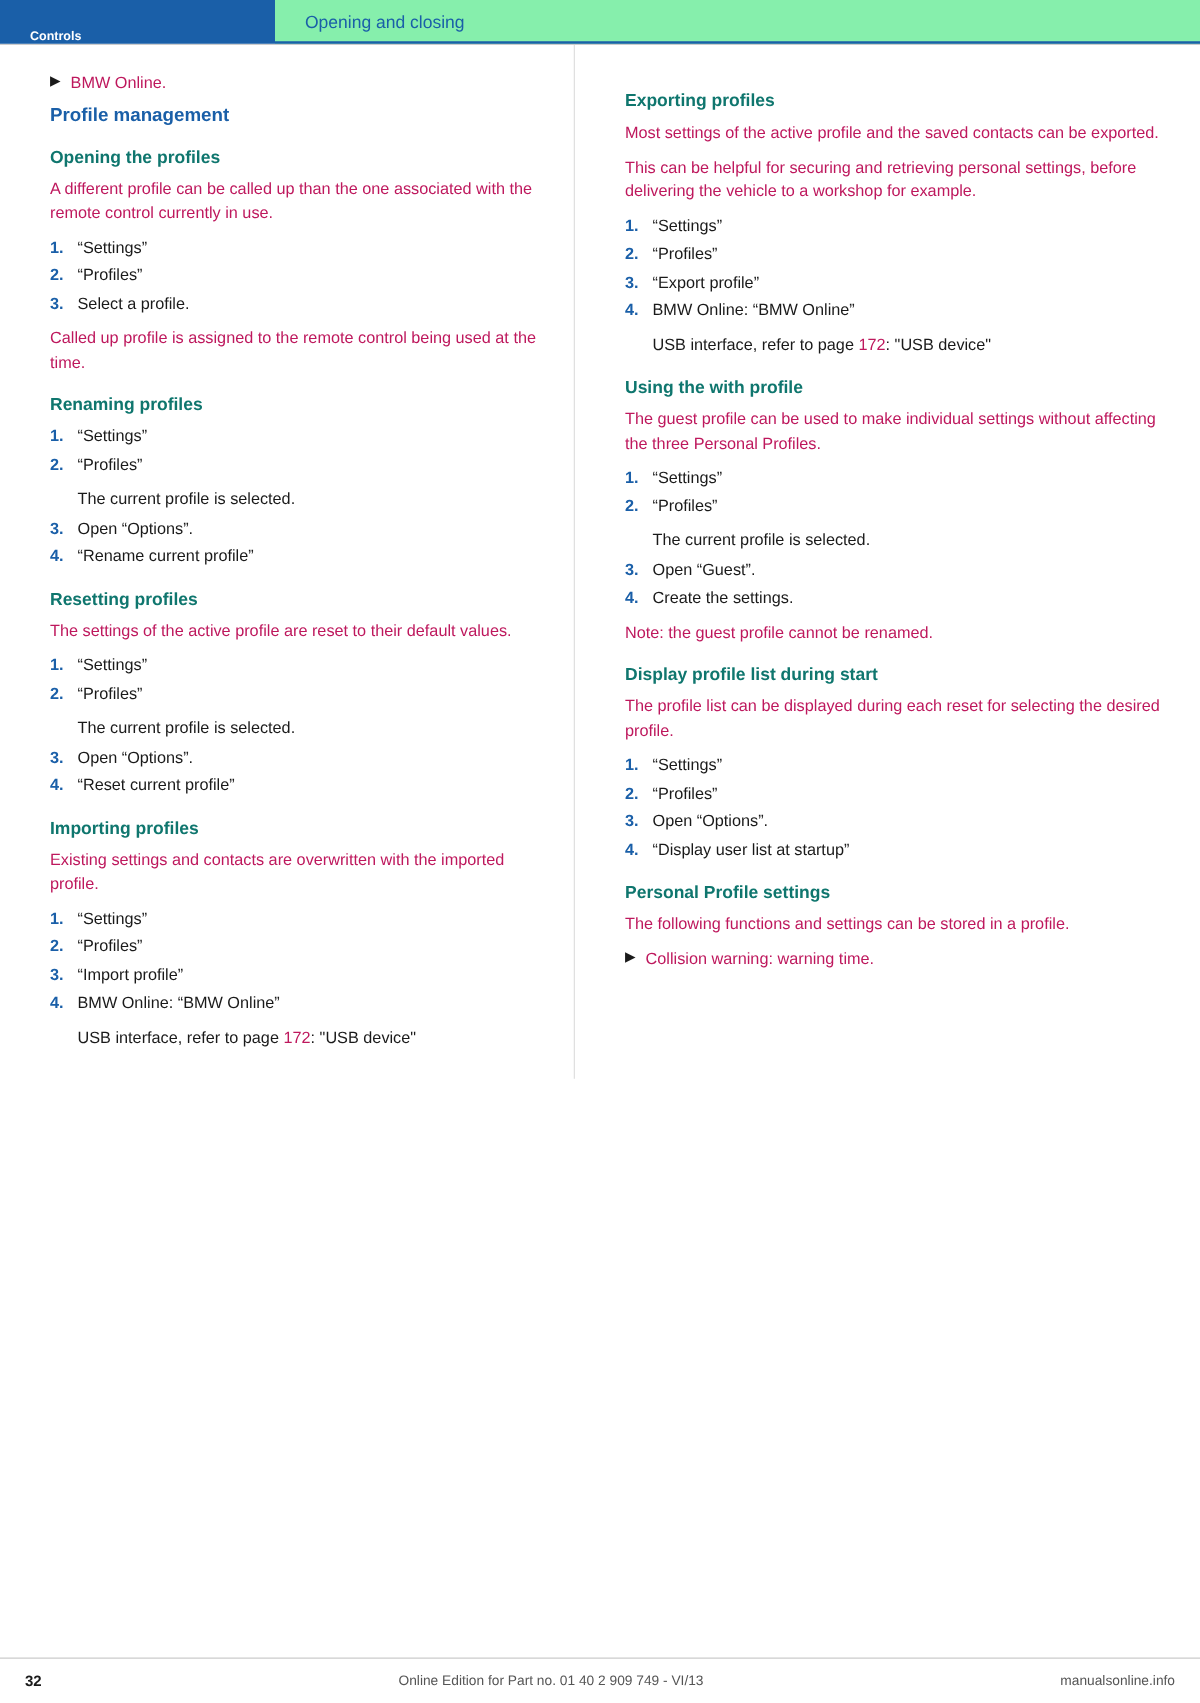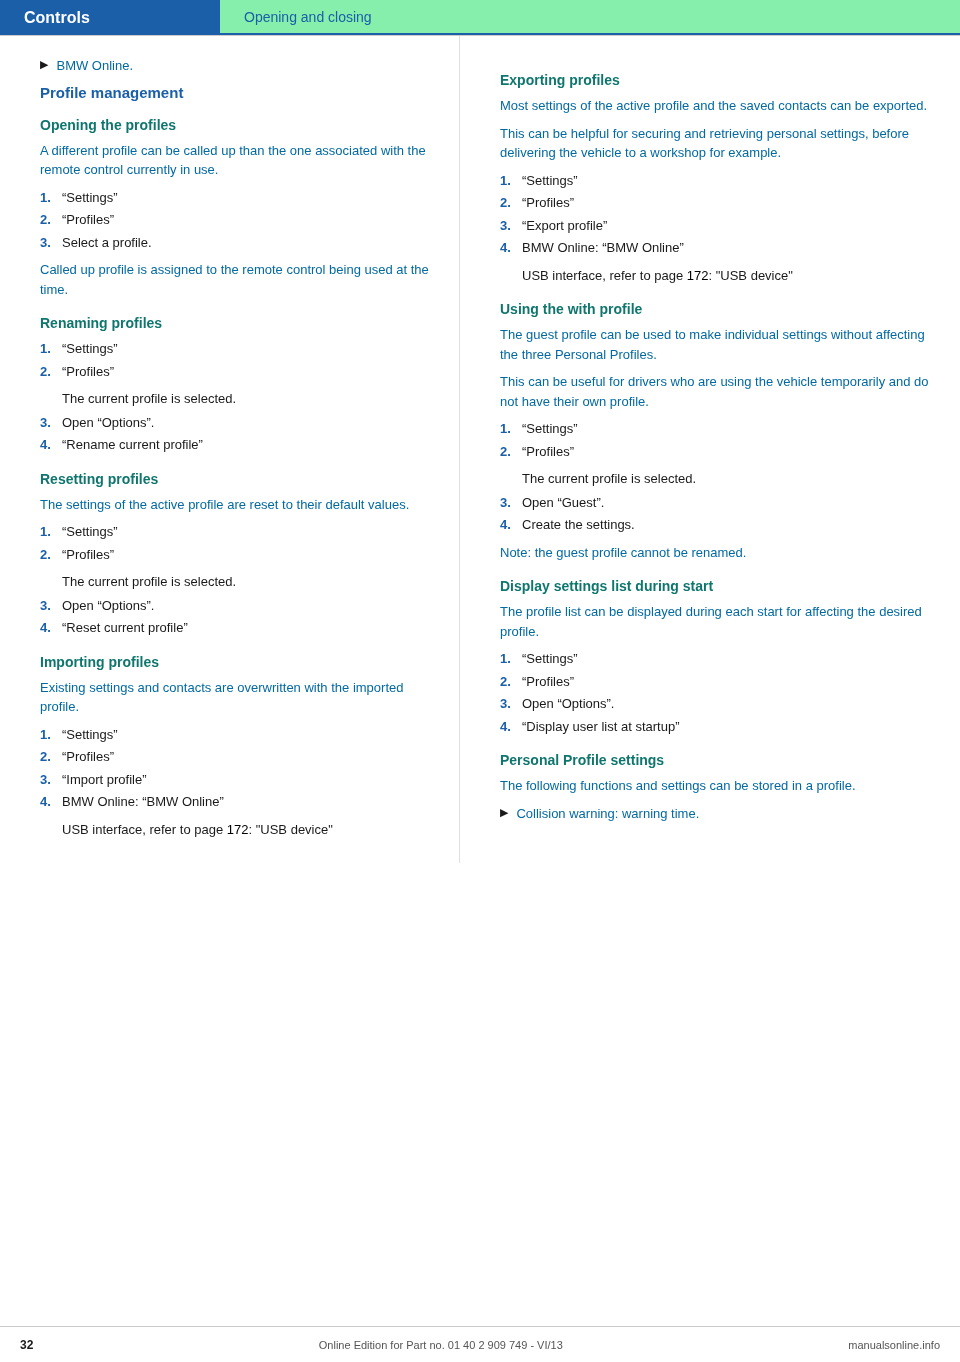--- a/index.html
+++ b/index.html
@@ -15,24 +15,24 @@
     
     .header {
       display: flex;
       height: 36px;
       border-bottom: 1px solid #ccc;
     }
     .header-controls {
       background: #1a5fa8;
       color: #fff;
       font-weight: bold;
-      font-size: 16px;
+      font-size: 10px;
       padding: 0 24px;
       display: flex;
-      align-items: center;
+      align-items: flex-end;
       min-width: 220px;
     }
     .header-section {
       background: #86efac;
       color: #1a5fa8;
       font-size: 14px;
       padding: 0 24px;
       display: flex;
       align-items: center;
       border-bottom: 2px solid #1a5fa8;
@@ -76,21 +76,21 @@
       color: #1a5fa8;
       font-size: 15px;
       font-weight: bold;
       margin-top: 8px;
       margin-bottom: 10px;
     }
     .body-text {
       font-size: 13px;
       line-height: 1.5;
       margin-bottom: 8px;
-      color: #0369a1;
+      color: #be185d;
     }
     .numbered-list {
       list-style: none;
       margin-bottom: 8px;
     }
     .numbered-list li {
       display: flex;
       margin-bottom: 3px;
       line-height: 1.5;
     }
@@ -105,21 +105,21 @@
       color: #1a1a1a;
     }
     .sub-text {
       font-size: 13px;
       color: #1a1a1a;
       margin-left: 22px;
       margin-bottom: 4px;
       line-height: 1.5;
     }
     .link-text {
-      color: #000000;
+      color: #be185d;
       text-decoration: none;
     }
     
     .footer {
       position: absolute;
       bottom: 0;
       left: 0;
       right: 0;
       height: 36px;
       display: flex;
@@ -276,21 +276,20 @@
         <span class="num">4.</span>
         <span class="list-text">BMW Online: “BMW Online”</span>
       </li>
     </ol>
     <div class="sub-text">
       <span>USB interface, refer to page </span><span class="link-text">172</span><span>: "USB device"</span>
     </div>
 
     <div class="section-title">Using the with profile</div>
     <p class="body-text">The guest profile can be used to make individual settings without affecting the three Personal Profiles.</p>
-    <p class="body-text">This can be useful for drivers who are using the vehicle temporarily and do not have their own profile.</p>
     <ol class="numbered-list">
       <li>
         <span class="num">1.</span>
         <span class="list-text">“Settings”</span>
       </li>
       <li>
         <span class="num">2.</span>
         <span class="list-text">“Profiles”</span>
       </li>
     </ol>
@@ -300,22 +299,22 @@
         <span class="num">3.</span>
         <span class="list-text">Open “Guest”.</span>
       </li>
       <li>
         <span class="num">4.</span>
         <span class="list-text">Create the settings.</span>
       </li>
     </ol>
     <p class="body-text">Note: the guest profile cannot be renamed.</p>
 
-    <div class="section-title">Display settings list during start</div>
-    <p class="body-text">The profile list can be displayed during each start for affecting the desired profile.</p>
+    <div class="section-title">Display profile list during start</div>
+    <p class="body-text">The profile list can be displayed during each reset for selecting the desired profile.</p>
     <ol class="numbered-list">
       <li>
         <span class="num">1.</span>
         <span class="list-text">“Settings”</span>
       </li>
       <li>
         <span class="num">2.</span>
         <span class="list-text">“Profiles”</span>
       </li>
       <li>

